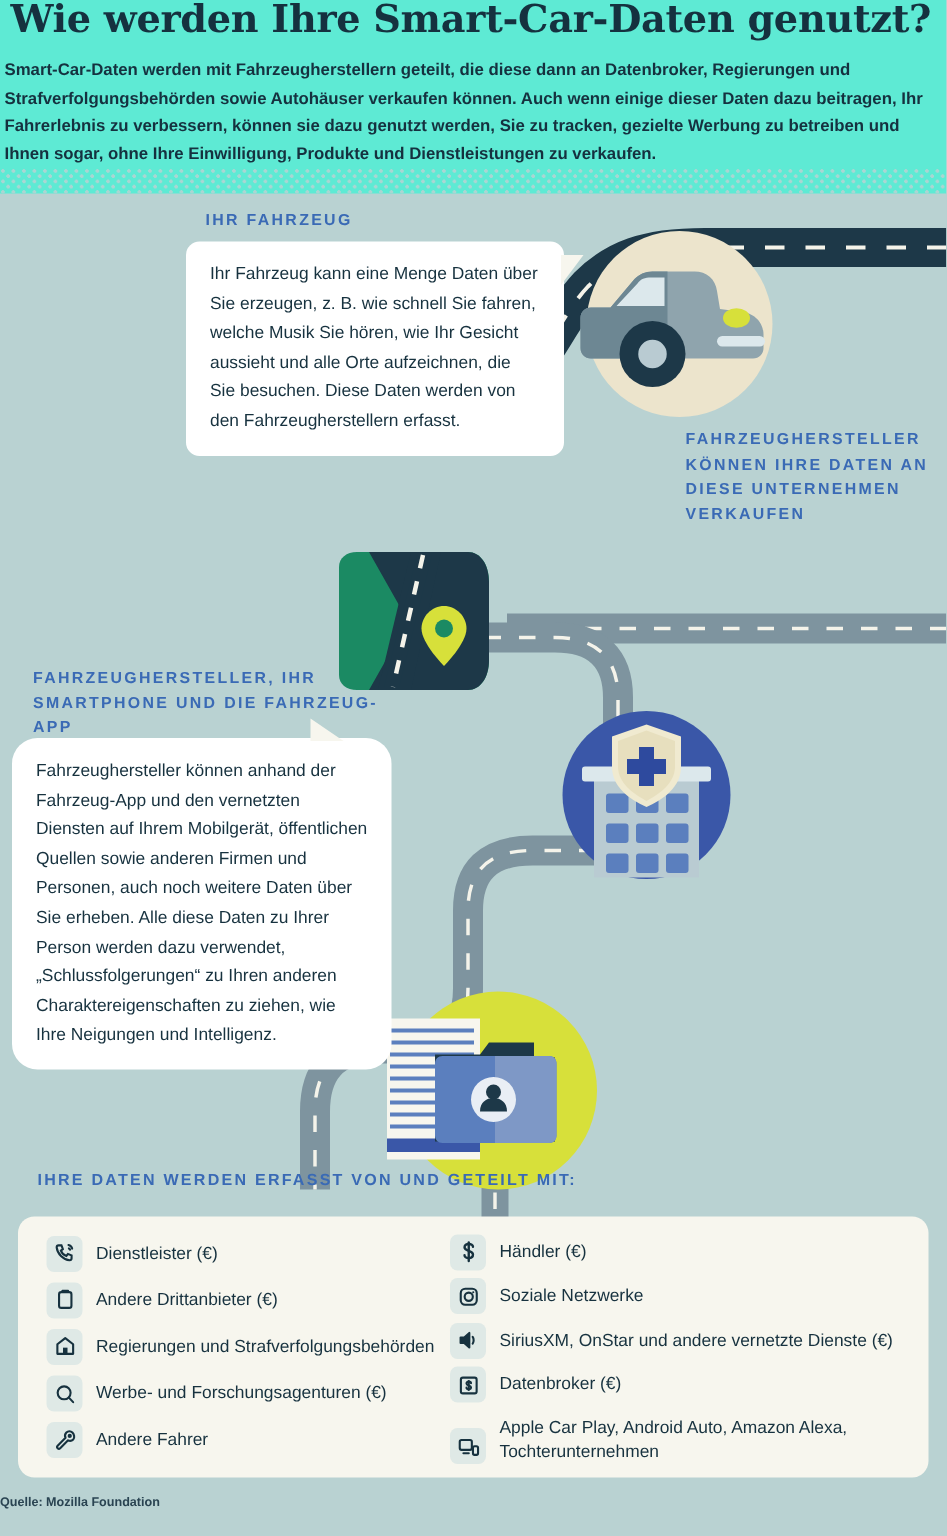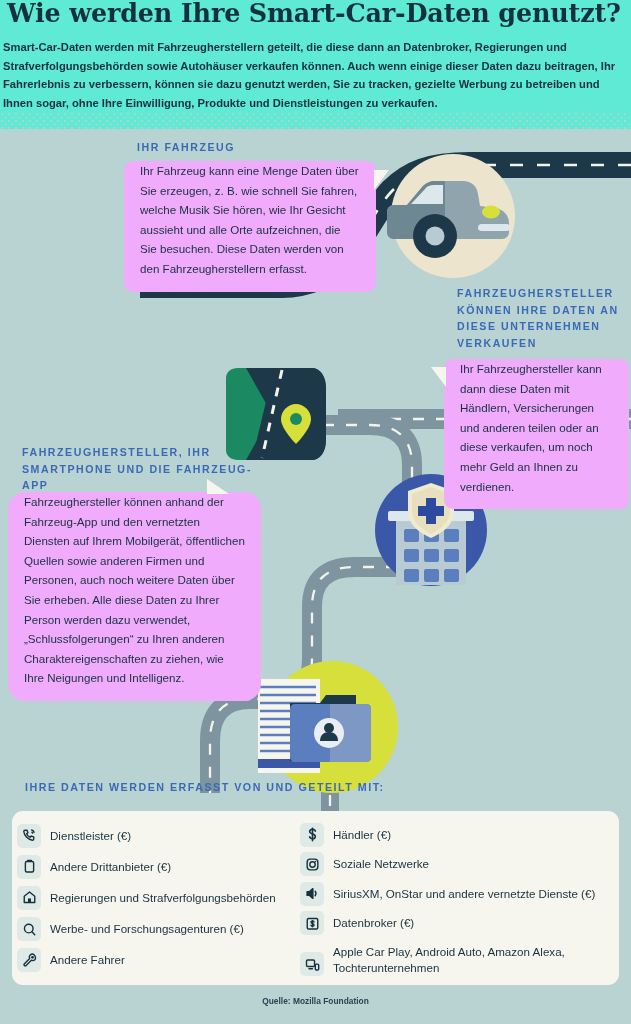--- a/index.html
+++ b/index.html
@@ -73,26 +73,26 @@
     position: absolute;
     font-size: 10.6px;
     font-weight: 700;
     letter-spacing: 1.55px;
     line-height: 16.5px;
     color: #3a6ab5;
     text-transform: uppercase;
   }
   .bubble {
     position: absolute;
-    background: #f0abfc;
+    background: #ffffff;
     border-radius: 9px;
     font-size: 11.6px;
     line-height: 19.6px;
     color: #17323f;
-    padding: 0 16px 13px 16px;
+    padding: 12px 16px 13px 16px;
   }
   .bubble .tail {
     position: absolute;
     width: 0; height: 0;
   }
 
   
   #eyebrow-1 { left: 137px; top: 139px; }
   #bubble-1 { left: 124px; top: 161px; width: 252px; }
   #bubble-1 .tail {
@@ -134,21 +134,21 @@
     width: 607px; height: 174px;
     background: #f7f6ee;
     border-radius: 11px;
     display: flex;
     padding: 9px 0 9px 0;
   }
   .list-col {
     display: flex; flex-direction: column;
     justify-content: flex-start;
   }
-  #col-left { width: 278px; padding-left: 5px; }
+  #col-left { width: 278px; padding-left: 19px; }
   #col-right { width: 329px; padding-left: 10px; }
   .list-item {
     display: flex; align-items: center;
     height: 31.2px;
     gap: 9px;
   }
   .list-item.two-line { height: 40px; align-items: flex-end; }
   .li-icon {
     flex: 0 0 auto;
     width: 24px; height: 24px;
@@ -158,21 +158,21 @@
     color: #17323f;
   }
   .li-label {
     font-size: 11.6px;
     line-height: 16px;
     color: #17323f;
   }
 
   #footer-source {
     position: absolute; left: 0; top: 996px;
-    width: 631px; text-align: center;
+    width: 631px; 
     font-size: 8.4px; font-weight: 700;
     color: #2a4452;
   }
 </style>
 </head>
 <body>
 
 <div id="page">
 
   <div id="header">
@@ -307,24 +307,20 @@
     </svg>
   </div>
 
   <div class="eyebrow" id="eyebrow-1">Ihr Fahrzeug</div>
   <div class="bubble" id="bubble-1">
     <span>Ihr Fahrzeug kann eine Menge Daten über Sie erzeugen, z. B. wie schnell Sie fahren, welche Musik Sie hören, wie Ihr Gesicht aussieht und alle Orte aufzeichnen, die Sie besuchen. Diese Daten werden von den Fahrzeugherstellern erfasst.</span>
     <span class="tail"></span>
   </div>
 
   <div class="eyebrow" id="eyebrow-2">Fahrzeughersteller können ihre Daten an diese Unternehmen verkaufen</div>
-  <div class="bubble" id="bubble-2">
-    <span>Ihr Fahrzeughersteller kann dann diese Daten mit Händlern, Versicherungen und anderen teilen oder an diese verkaufen, um noch mehr Geld an Ihnen zu verdienen.</span>
-    <span class="tail"></span>
-  </div>
 
   <div class="eyebrow" id="eyebrow-3">Fahrzeughersteller, Ihr Smartphone und die Fahrzeug-App</div>
   <div class="bubble" id="bubble-3">
     <span>Fahrzeughersteller können anhand der Fahrzeug-App und den vernetzten Diensten auf Ihrem Mobilgerät, öffentlichen Quellen sowie anderen Firmen und Personen, auch noch weitere Daten über Sie erheben. Alle diese Daten zu Ihrer Person werden dazu verwendet, „Schlussfolgerungen“ zu Ihren anderen Charaktereigenschaften zu ziehen, wie Ihre Neigungen und Intelligenz.</span>
     <span class="tail"></span>
   </div>
 
   <div id="list-eyebrow">Ihre Daten werden erfasst von und geteilt mit:</div>
 
   <div id="list-card">

